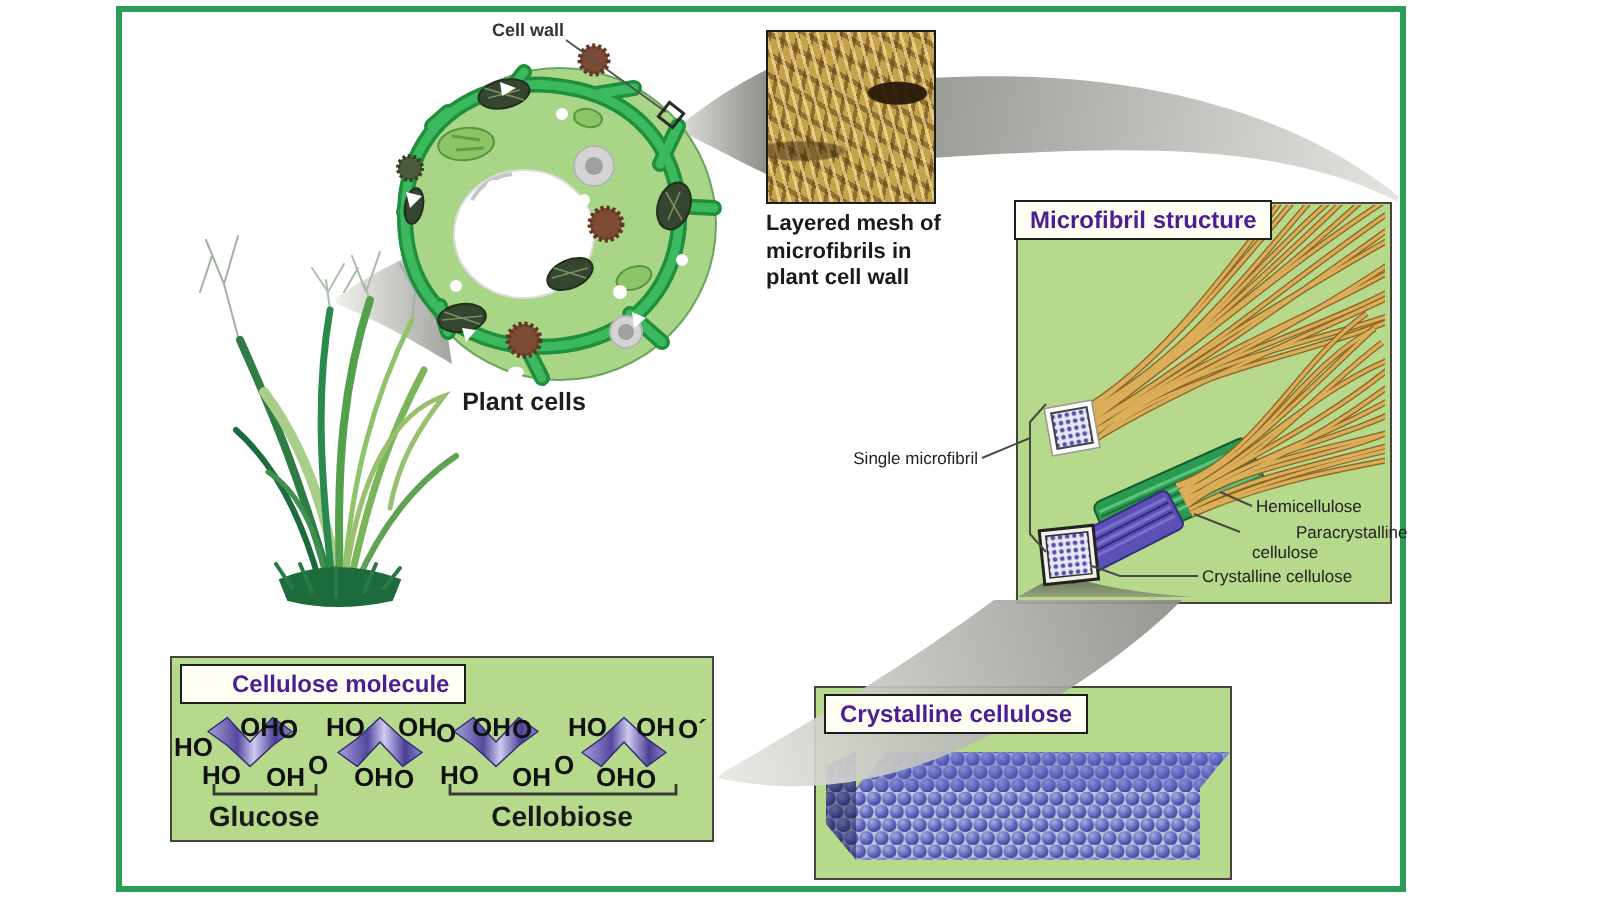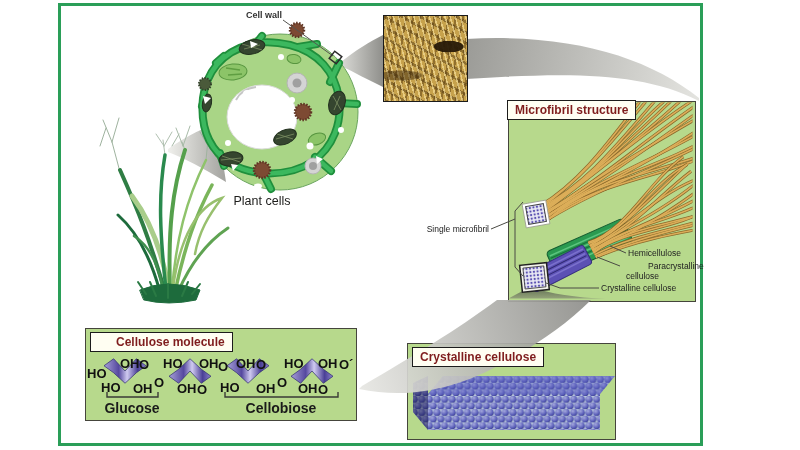--- a/index.html
+++ b/index.html
@@ -14,27 +14,27 @@
       radial-gradient(ellipse 26px 10px at 78% 36%, rgba(40,26,8,.95) 0 55%, rgba(40,26,8,0) 60%),
       radial-gradient(ellipse 40px 9px at 20% 70%, rgba(60,40,12,.5) 0 50%, rgba(60,40,12,0) 60%),
       repeating-linear-gradient(75deg, rgba(250,228,160,.65) 0 1.5px, rgba(250,228,160,0) 1.5px 5px),
       repeating-linear-gradient(100deg, rgba(90,60,15,.5) 0 2px, rgba(90,60,15,0) 2px 7px),
       repeating-linear-gradient(30deg, rgba(60,38,8,.4) 0 2.5px, rgba(60,38,8,0) 2.5px 9px);}
   .panel{position:absolute;background:#b7d98c;border:1.5px solid #45453c;}
   #panel-microfibril{left:508px;top:101px;width:186px;height:199px;}
   #panel-molecule{left:85px;top:328px;width:270px;height:91px;}
   #panel-crystalline{left:407px;top:343px;width:207px;height:95px;}
   .tbox{position:absolute;background:#fffef2;border:1.8px solid #1c1c1c;font-weight:bold;
-        font-size:12px;line-height:14px;padding:2px 7px;color:#7f1d1d;white-space:nowrap;z-index:6;}
+        font-size:12px;line-height:14px;padding:2px 7px;color:#4c1d95;white-space:nowrap;z-index:6;}
   .cap{position:absolute;font-weight:bold;font-size:11px;line-height:13.5px;color:#1a1a1a;}
   .small-lbl{position:absolute;font-size:8.5px;color:#222;white-space:nowrap;z-index:7;}
   .atom{position:absolute;font-size:13px;font-weight:bold;color:#111;white-space:nowrap;z-index:7;}
   .bracket-lbl{position:absolute;font-size:14px;font-weight:600;color:#1a1a1a;text-align:center;z-index:7;}
   #cellwall-label{left:246px;top:10px;font-size:9px;font-weight:600;color:#333;}
-  #plantcells-label{left:222px;top:194px;width:80px;text-align:center;font-weight:normal;font-size:12.5px;}
+  #plantcells-label{left:222px;top:194px;width:80px;text-align:center;font-weight:bold;font-size:12.5px;}
   #micro-caption{left:383px;top:106px;width:90px;}
   #micro-caption span{display:block;}
   #single-label{left:419px;top:224px;width:70px;text-align:right;}
   #lbl-hemi{left:628px;top:248px;}
   #lbl-para1{left:622px;top:261px;padding-left:26px;}
   #lbl-para2{left:626px;top:271px;}
   #lbl-cryst{left:601px;top:283px;}
   #lbl-glucose{left:104px;top:400px;width:56px;}
   #lbl-cellobiose{left:243px;top:400px;width:76px;}
 </style>
@@ -342,20 +342,25 @@
     </g>
 
     <g>
       <path d="M497,300 C455,331 415,355 362,386 L359,389 C420,402 472,382 516,356 C543,340 569,322 591,300 Z" fill="url(#rib4g)" opacity="0.92"></path>
     </g>
   </svg>
 
   <div id="cellwall-label" class="abs">Cell wall</div>
   <div id="plantcells-label" class="abs">Plant cells</div>
 
+  <div id="micro-caption" class="cap">
+    <span>Layered mesh of</span>
+    <span>microfibrils in</span>
+    <span>plant cell wall</span>
+  </div>
 
   <div class="tbox" style="left:507px;top:100px;">Microfibril structure</div>
   <div class="tbox" style="left:90px;top:332px;padding-left:25px;">Cellulose molecule</div>
   <div class="tbox" style="left:412px;top:347px;">Crystalline cellulose</div>
 
   <div id="single-label" class="small-lbl">Single microfibril</div>
   <div id="lbl-hemi" class="small-lbl">Hemicellulose</div>
   <div id="lbl-para1" class="small-lbl">Paracrystalline</div>
   <div id="lbl-para2" class="small-lbl">cellulose</div>
   <div id="lbl-cryst" class="small-lbl">Crystalline cellulose</div>

